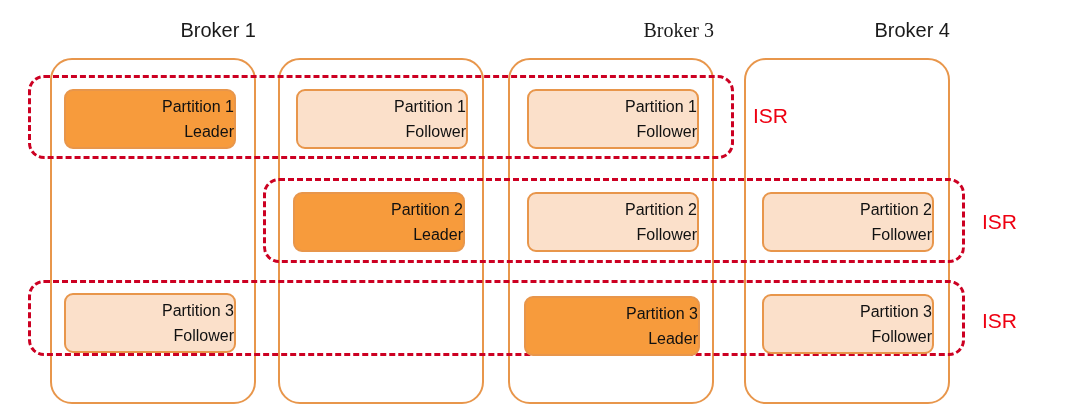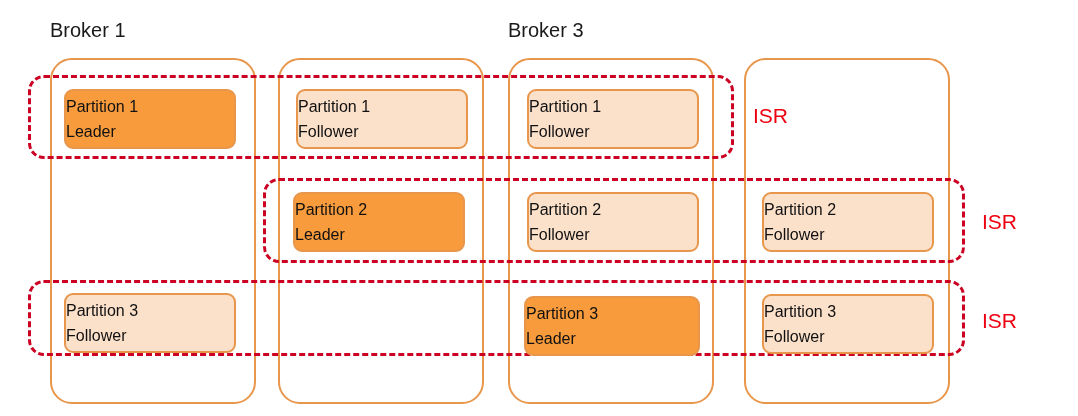--- a/index.html
+++ b/index.html
@@ -9,21 +9,21 @@
     font-family:"Liberation Sans", sans-serif;
     overflow:hidden;
   }
   #stage{position:relative;width:1078px;height:416px;}
 
   
   .broker-label{
     position:absolute;
     font-size:20px;
     color:#1a1a1a;
-    text-align:left;
+    text-align:right;
     white-space:nowrap;
     line-height:24px;
   }
 
   
   .broker-box{
     position:absolute;
     box-sizing:border-box;
     border:2px solid #E8964B;
     border-radius:22px;
@@ -51,38 +51,39 @@
   }
 
   
   .partition{
     position:absolute;
     box-sizing:border-box;
     border:2px solid #E8964B;
     border-radius:9px;
     display:flex;
     flex-direction:column;
-    align-items:flex-start;
+    align-items:flex-end;
     justify-content:center;
     font-size:16px;
     color:#111111;
     line-height:25px;
     z-index:5;
   }
   .partition.leader{background:#F79B3C;}
   .partition.follower{background:#FBE0CA;}
   .partition .ln{display:block;}
 </style>
 </head>
 <body>
 
 <div id="stage">
 
   <div class="broker-label" style="left:50px;top:18px;width:206px;">Broker 1</div>
-  <div class="broker-label" style="left:508px;top:18px;width:206px;">Broker 3</div>
+  <div class="broker-label" style="left:508px;top:18px;width:206px;font-family:Liberation Serif, serif;">Broker 3</div>
+  <div class="broker-label" style="left:744px;top:18px;width:206px;">Broker 4</div>
 
   <div class="broker-box" style="left:50px;top:58px;width:206px;height:346px;"></div>
   <div class="broker-box" style="left:278px;top:58px;width:206px;height:346px;"></div>
   <div class="broker-box" style="left:508px;top:58px;width:206px;height:346px;"></div>
   <div class="broker-box" style="left:744px;top:58px;width:206px;height:346px;"></div>
 
   <div class="isr-box" style="left:28px;top:75px;width:706px;height:84px;"></div>
   <div class="isr-box" style="left:263px;top:178px;width:702px;height:85px;"></div>
   <div class="isr-box" style="left:28px;top:280px;width:937px;height:76px;"></div>
 

